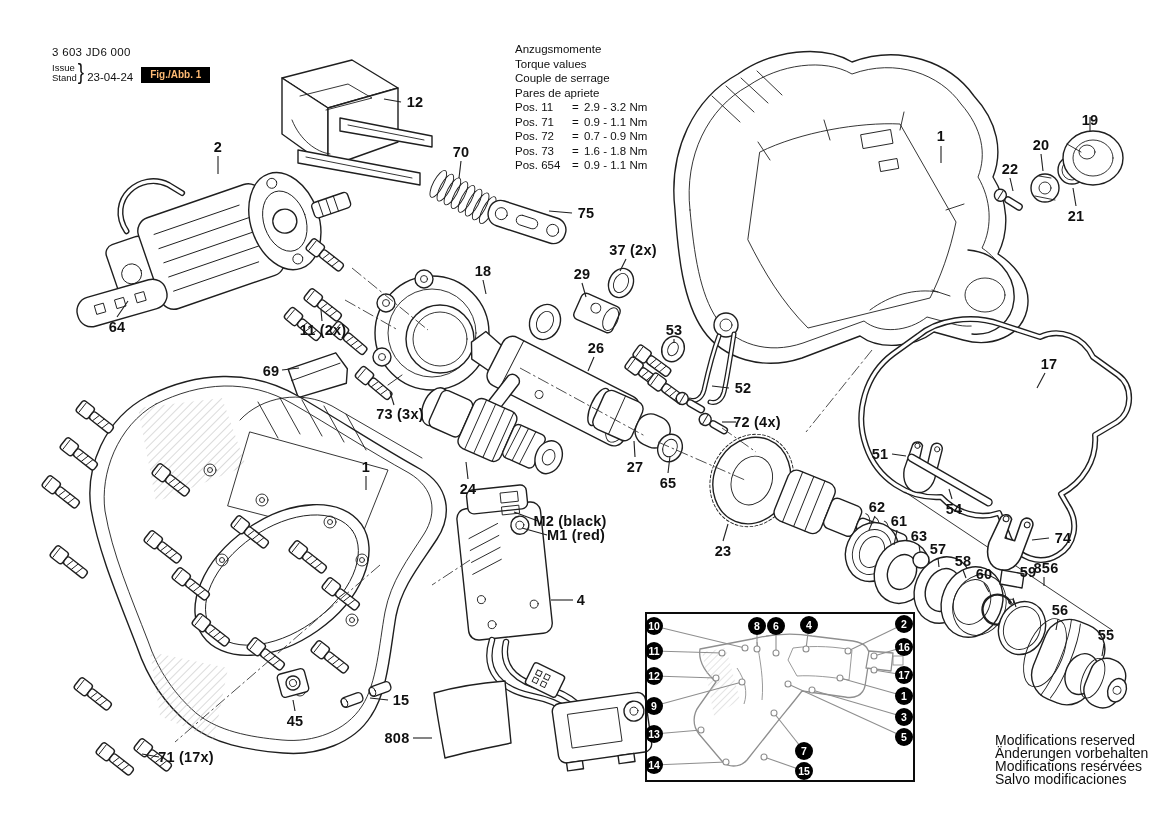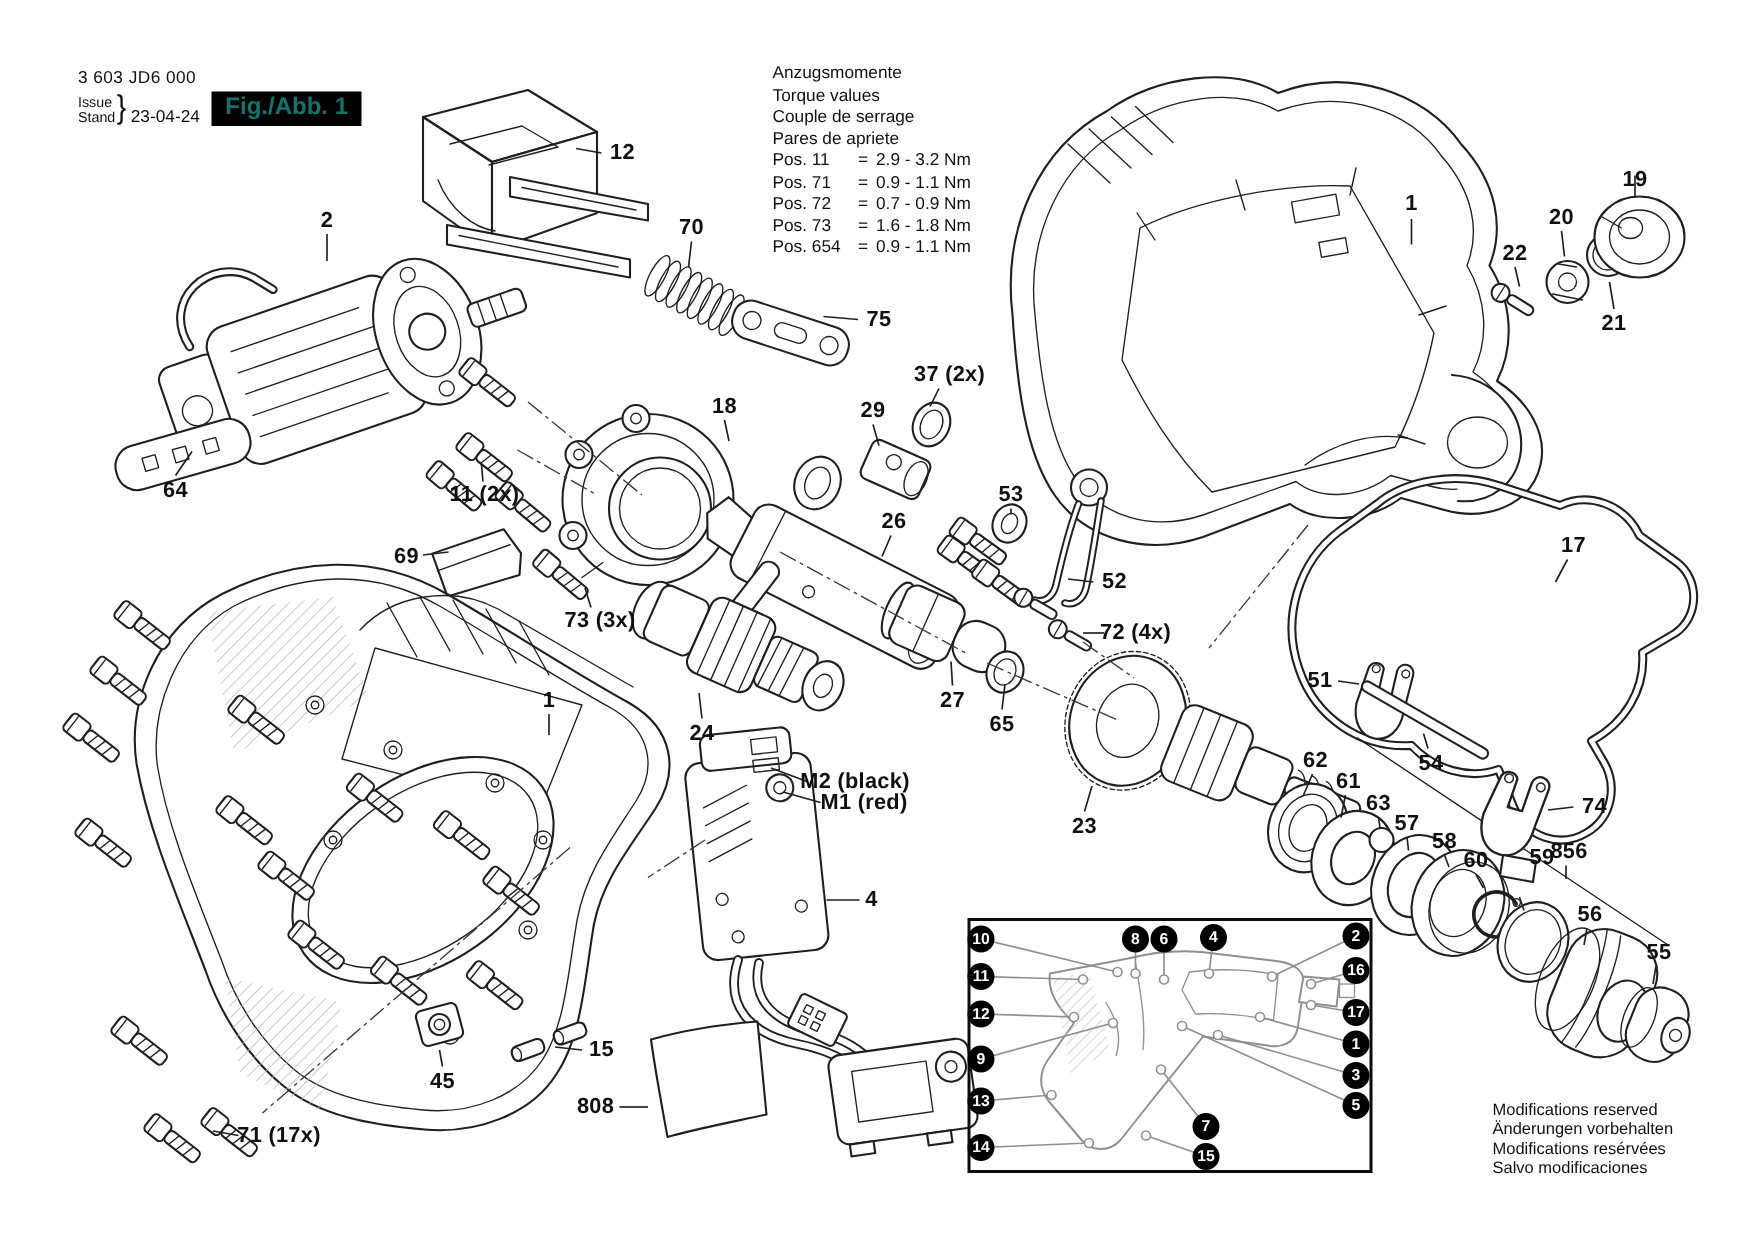--- a/index.html
+++ b/index.html
@@ -22,24 +22,24 @@
               white-space:nowrap;color:var(--label);letter-spacing:.2px;}
   .callout{position:absolute;width:18px;height:18px;border-radius:50%;background:var(--badge-bg);
            color:var(--badge-fg);font-size:10.5px;font-weight:700;text-align:center;line-height:18px;
            transform:translate(-50%,-50%);}
   .hdr{position:absolute;left:52px;top:46px;}
   .hdr-part{font-size:11.5px;letter-spacing:.3px;}
   .hdr-row{display:flex;align-items:flex-end;margin-top:3px;}
   .hdr-issue{display:flex;flex-direction:column;font-size:9.5px;line-height:10px;}
   .hdr-brace{font-size:19px;font-weight:400;margin:0 3px 0 1px;transform:scaleY(1.15);}
   .hdr-date{font-size:11.5px;margin-right:8px;}
-  .fig-badge{background:#000;color:#0f766e;font-size:16px;font-weight:700;padding:2px 9px 3px 9px;}
+  .fig-badge{background:#000;color:#fdba74;font-size:10px;font-weight:700;padding:2px 9px 3px 9px;}
   .torque{position:absolute;left:515px;top:42px;font-size:11.5px;line-height:14.5px;}
   .torque-row{display:grid;grid-template-columns:57px 12px auto;}
-  .notices{position:absolute;left:995px;top:734px;font-size:11px;line-height:13px;}
+  .notices{position:absolute;left:995px;top:734px;font-size:14px;line-height:13px;}
   .inset-box{position:absolute;left:645px;top:612px;width:270px;height:170px;border:2.5px solid #0c0c0c;
              box-sizing:border-box;background:transparent;}
 </style>
 </head>
 <body>
 
 <div class="canvas">
 
   <svg id="art" width="1169" height="826" viewBox="0 0 1169 826">
     <defs>

